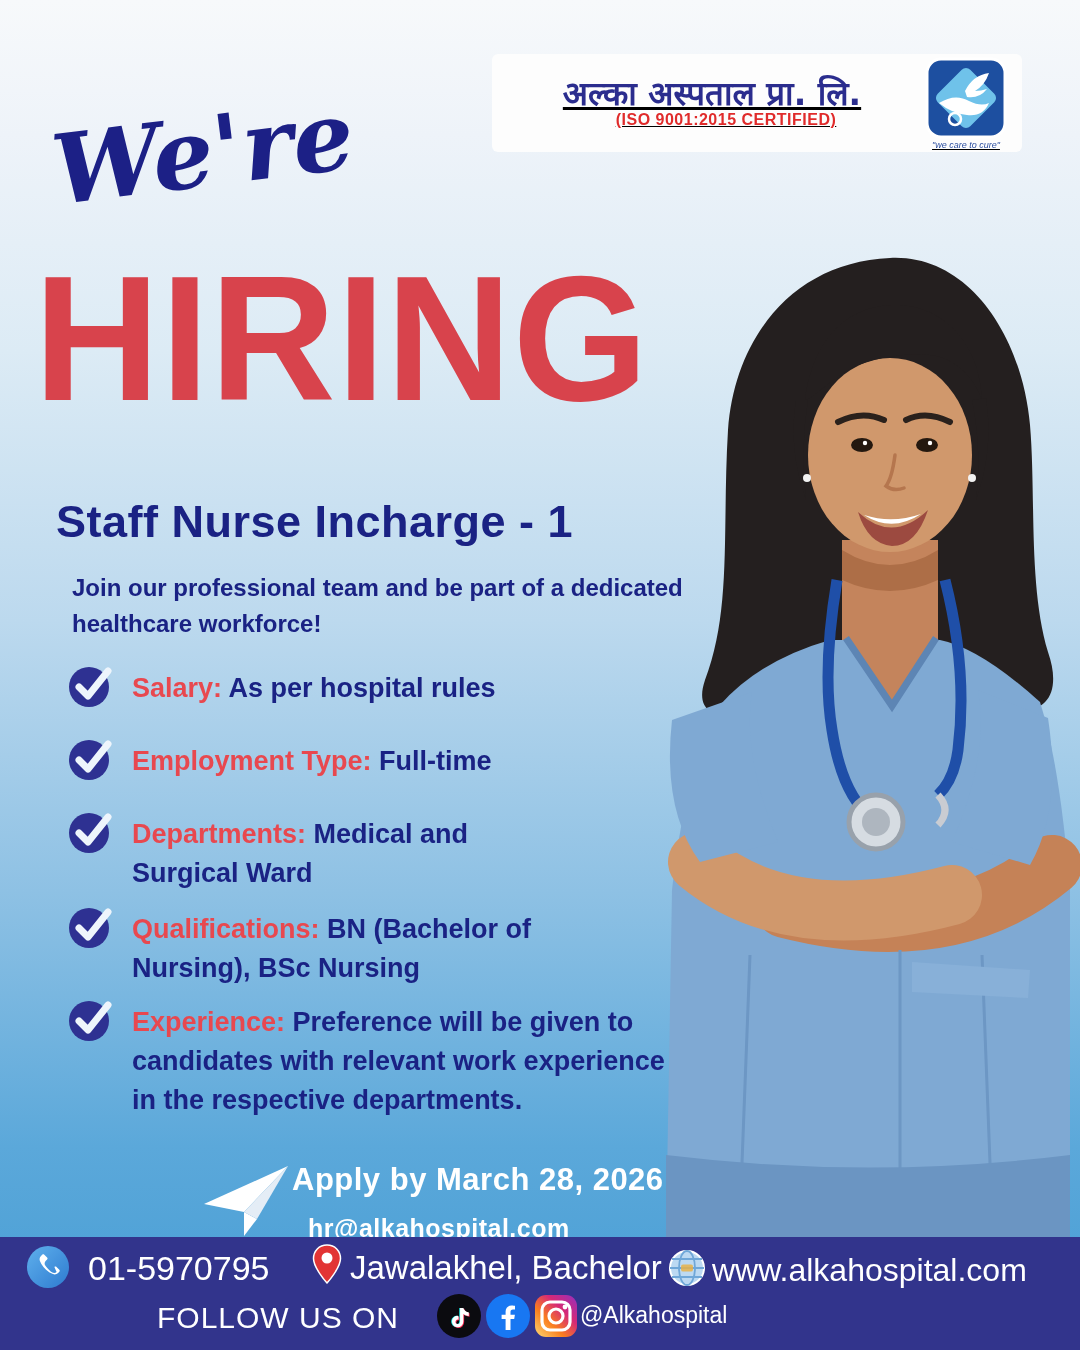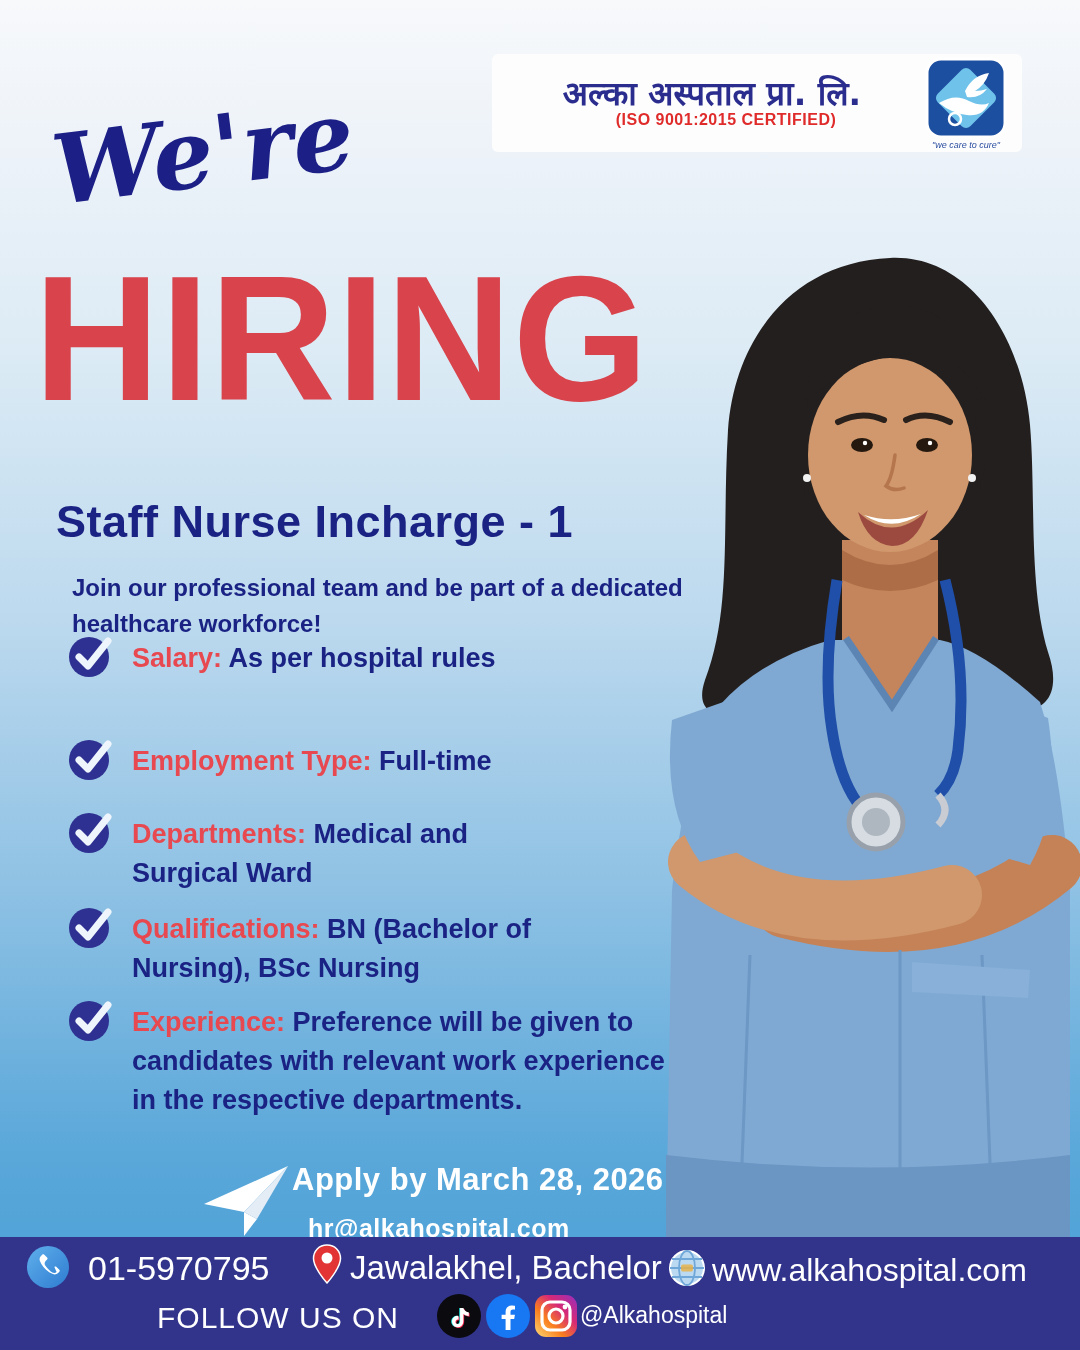--- a/index.html
+++ b/index.html
@@ -3,21 +3,21 @@
 <meta charset="utf-8">
 <style>
   html,body{margin:0;padding:0;}
   .poster{
     position:relative;width:1080px;height:1350px;overflow:hidden;
     font-family:"Liberation Sans",sans-serif;
     background:linear-gradient(180deg,#f7f9fb 0%,#eef3f9 10%,#dcebf5 26%,#bcd9ee 46%,#8ec1e4 66%,#5ba8da 85%,#469dd4 100%);
   }
   
   .logo-box{position:absolute;left:492px;top:54px;width:530px;height:98px;background:#fdfdfd;border-radius:6px;
-    display:flex;align-items:center;justify-content:space-between;padding:4px 8px 4px 14px;box-sizing:border-box;}
+    display:flex;align-items:center;justify-content:space-between;padding:4px 8px 4px 14px;box-sizing:border-box;text-decoration:underline;}
   .logo-text{display:flex;flex-direction:column;align-items:center;line-height:1.05;flex:1;}
   .logo-nepali{font-family:"DejaVu Sans",sans-serif;font-size:33px;font-weight:bold;color:#2b2d8e;}
   .logo-english{font-size:30px;font-weight:bold;color:#2b2d8e;letter-spacing:0.5px;}
   .logo-iso{font-size:16px;font-weight:bold;color:#e02b2b;letter-spacing:0.5px;padding-left:28px;}
   .logo-mark-wrap{display:flex;flex-direction:column;align-items:center;width:96px;}
   .logo-tagline{font-size:9px;font-style:italic;color:#2b4ea0;margin-top:1px;white-space:nowrap;}
   
   .were{position:absolute;left:52px;top:96px;font-family:"DejaVu Serif",serif;font-style:italic;font-weight:bold;
     font-size:96px;color:#1c2086;transform:rotate(-7deg);}
   .hiring{position:absolute;left:34px;top:252px;font-size:174px;font-weight:bold;color:#d8434c;letter-spacing:1px;line-height:1;transform:scaleY(1.02);}
@@ -122,21 +122,21 @@
       <div class="logo-tagline">"we care to cure"</div>
     </div>
   </div>
 
   <div class="were">We're</div>
   <div class="hiring">HIRING</div>
 
   <div class="job-title">Staff Nurse Incharge - 1</div>
   <div class="intro">Join our professional team and be part of a dedicated healthcare workforce!</div>
 
-  <div class="detail-row" style="top:632px">
+  <div class="detail-row" style="top:662px">
     <span class="check-wrap">
       <svg width="46" height="46" viewBox="0 0 46 46">
           <circle cx="21" cy="25" r="20" fill="#2e3192"></circle>
           <path d="M11 25 L20 34 L40 9" stroke="#eef5fc" stroke-width="7" fill="none" stroke-linecap="round" stroke-linejoin="round"></path>
         </svg>
     </span>
     <span class="detail-text"><span class="detail-label">Salary:</span> <span>As per hospital rules</span></span>
   </div>
 
   <div class="detail-row" style="top:735px">

